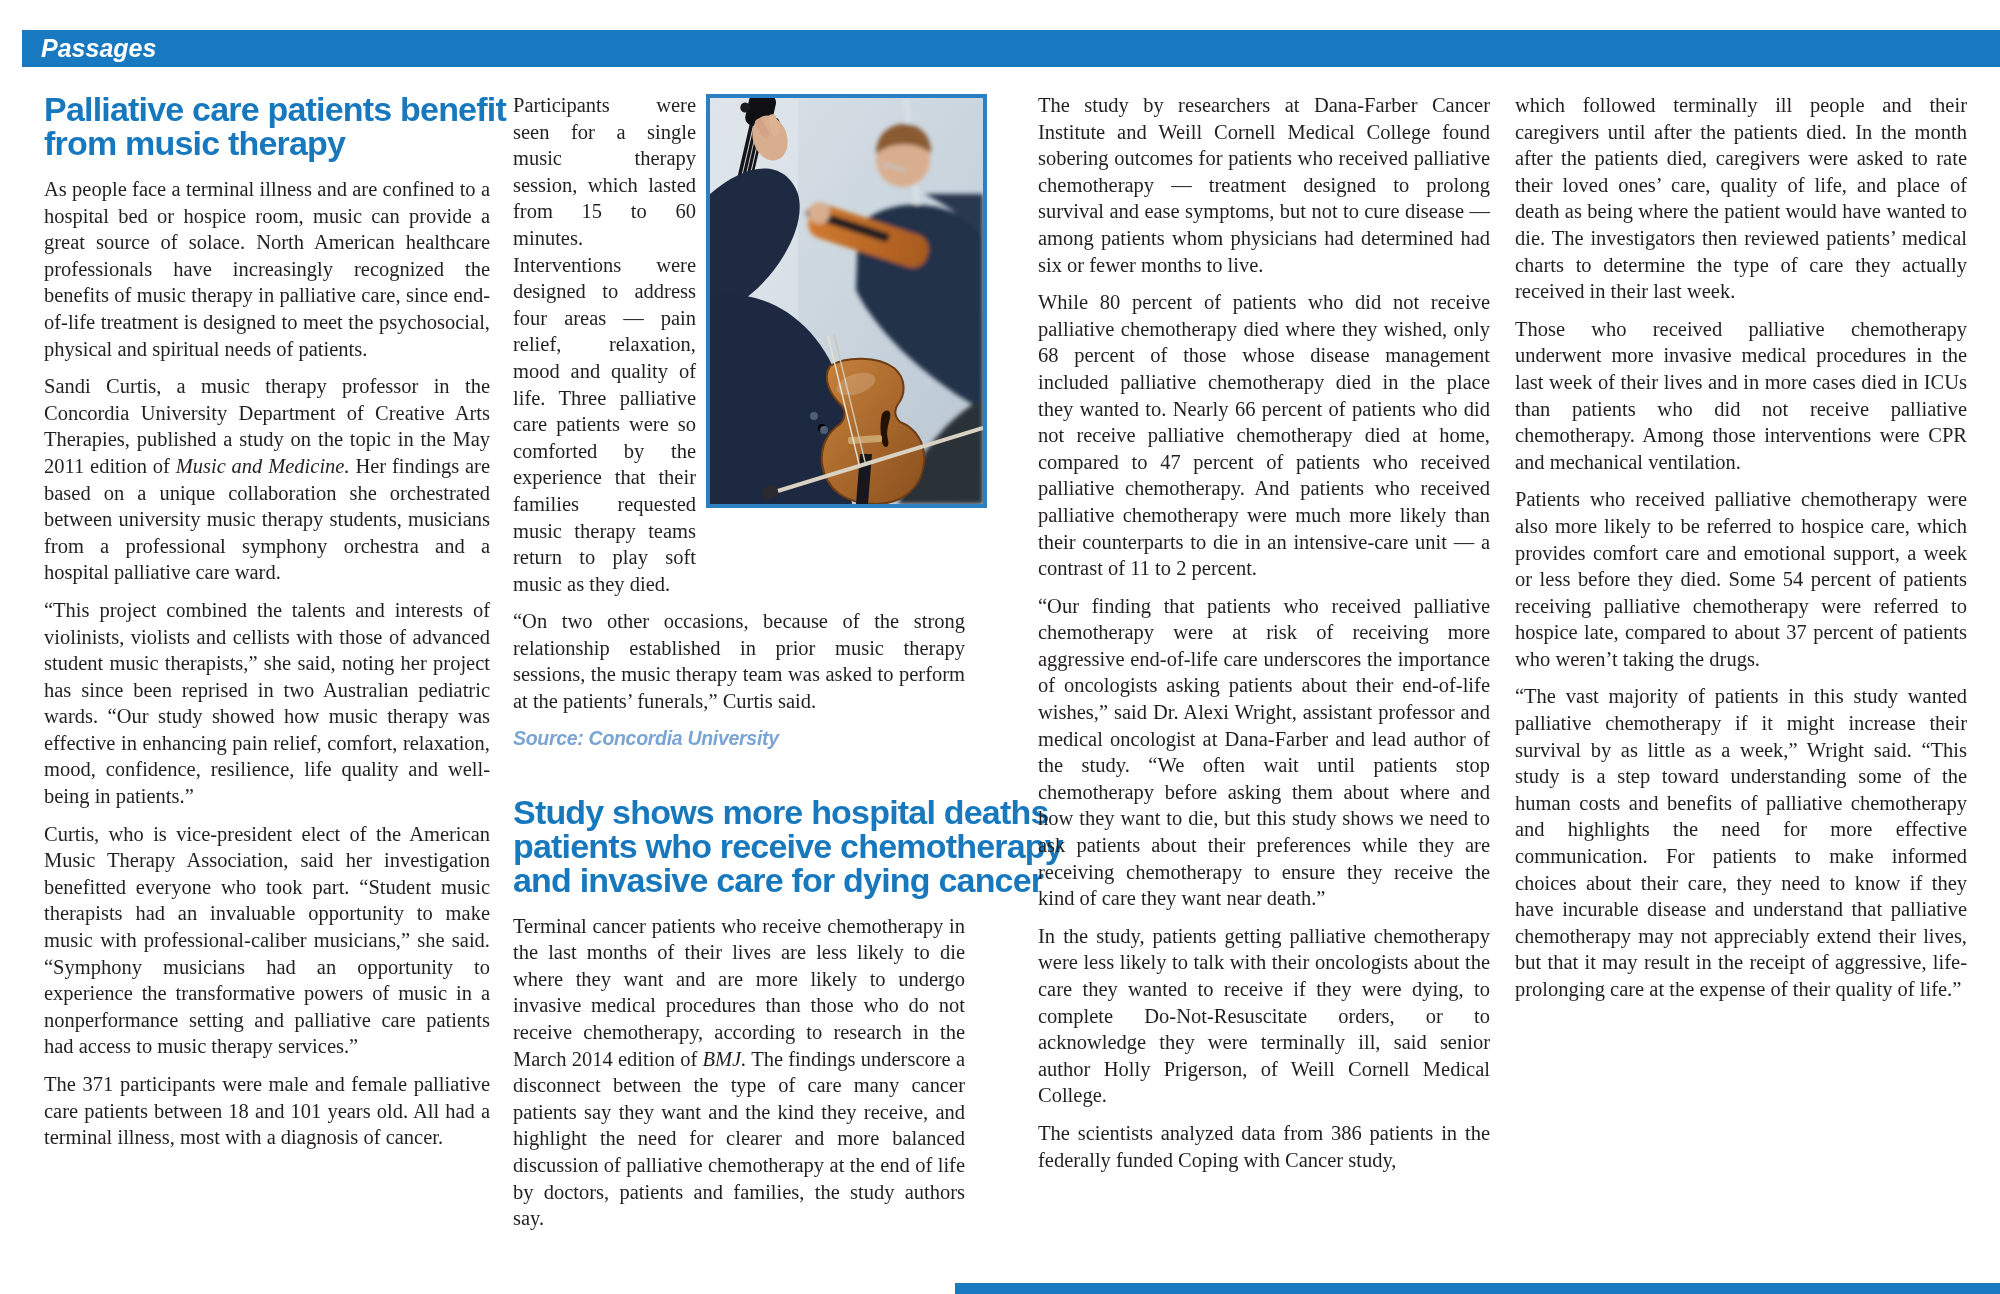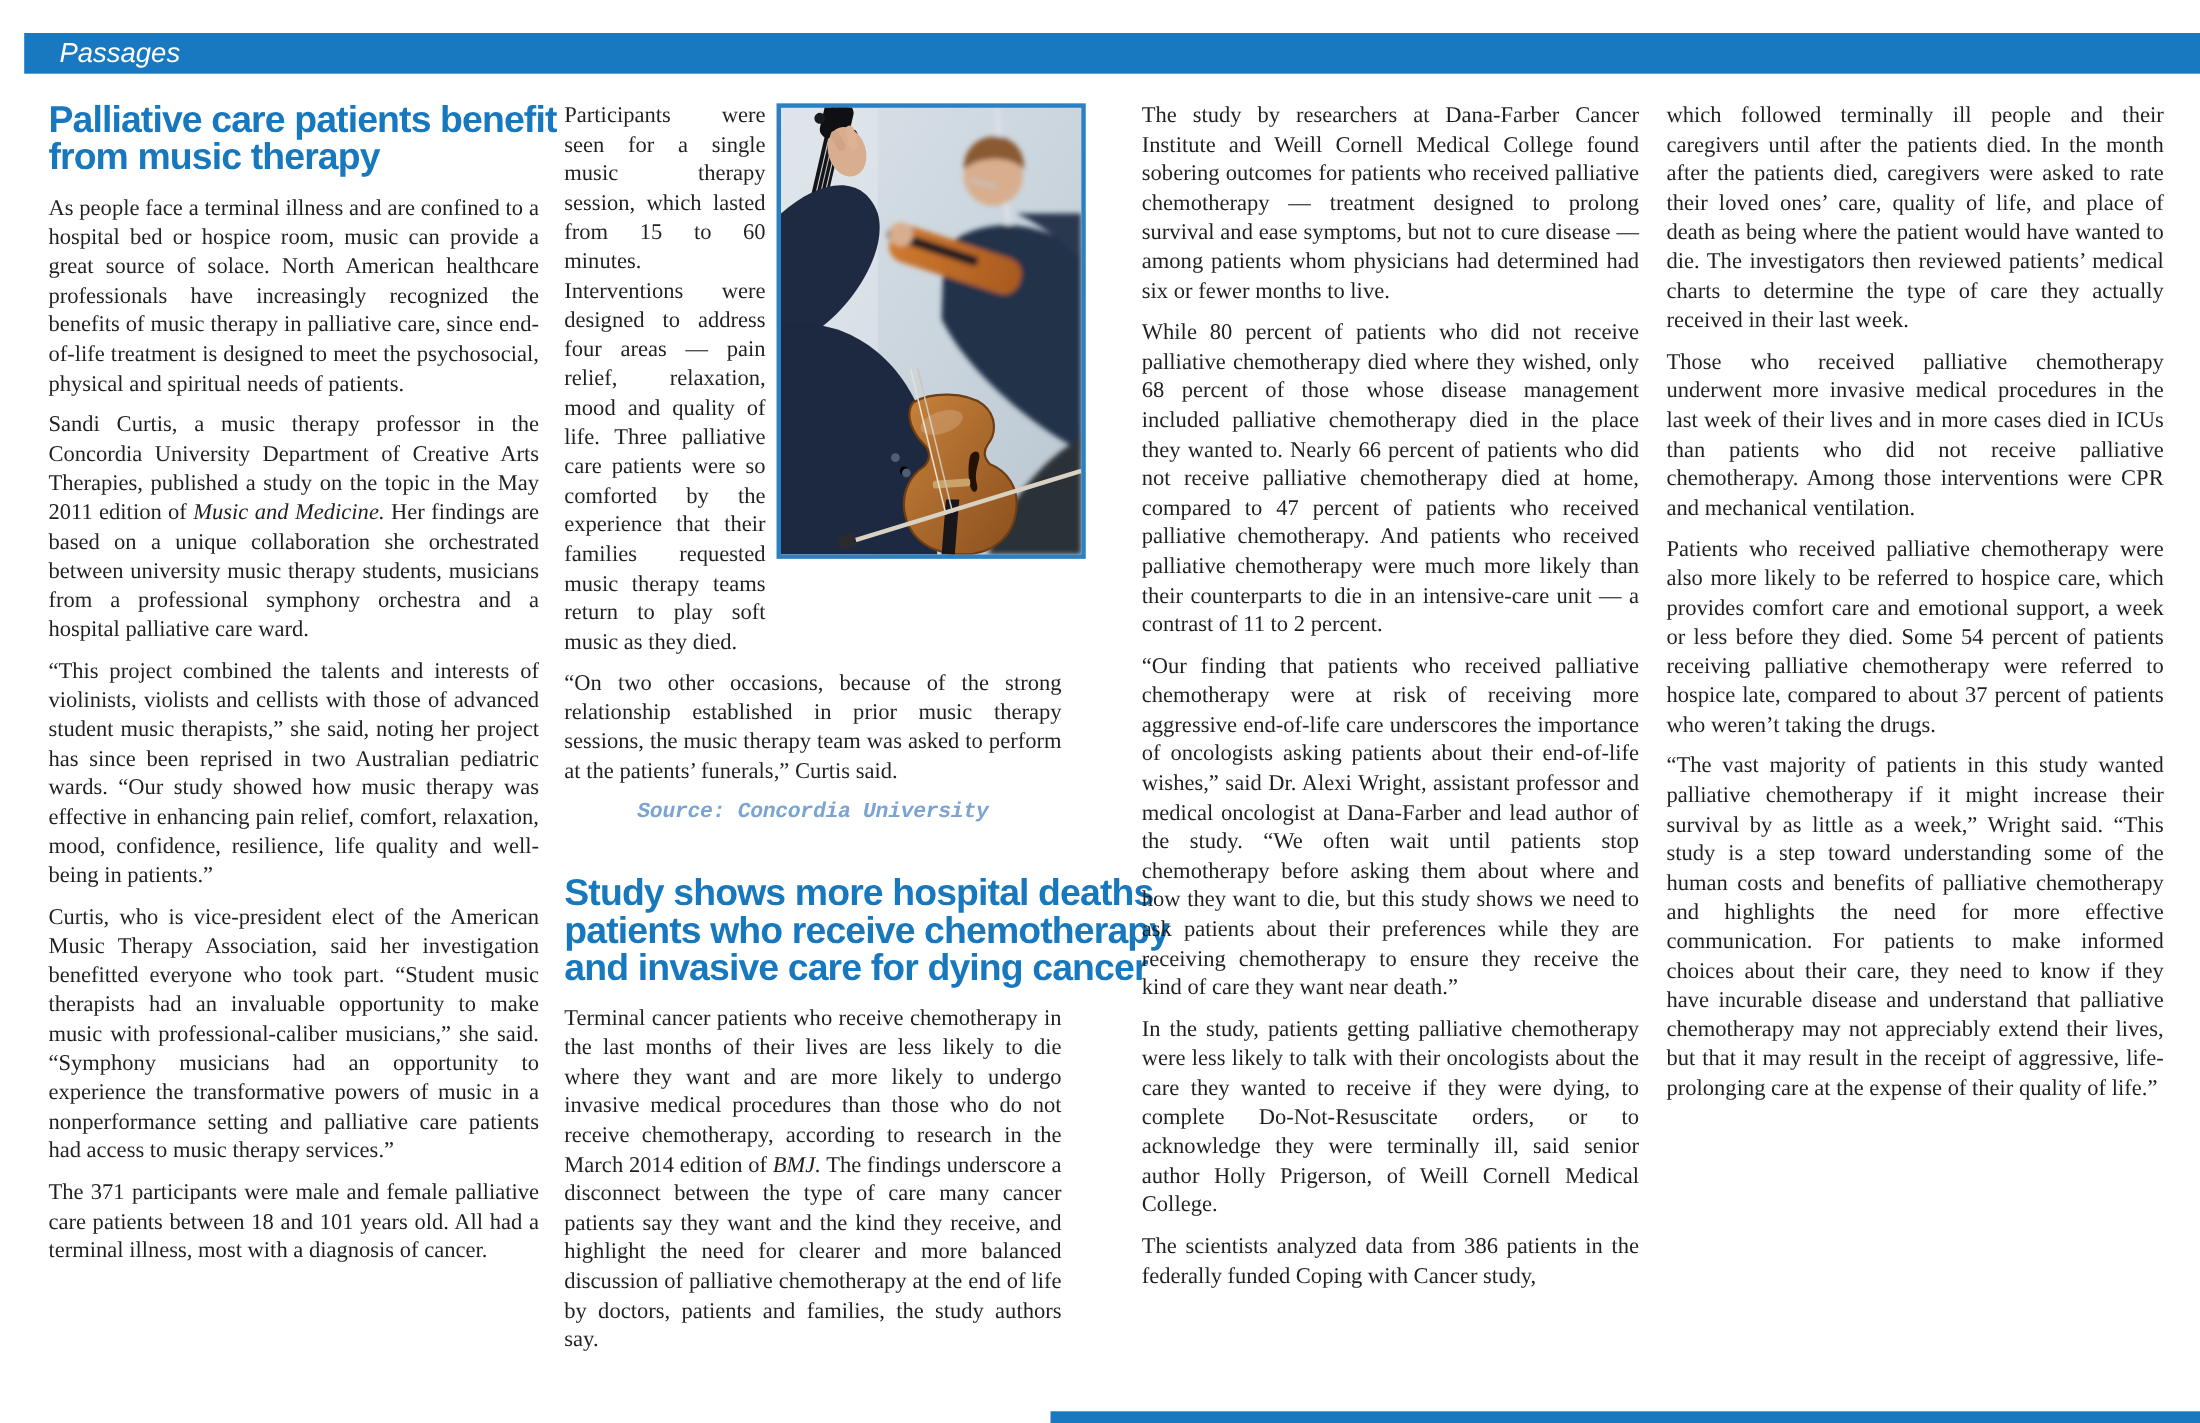--- a/index.html
+++ b/index.html
@@ -5,22 +5,22 @@
   html,body { margin:0; padding:0; }
   body {
     width:2000px; height:1294px; position:relative; overflow:hidden;
     background:#ffffff; color:#221f20;
     font-family:"Liberation Serif", serif;
   }
   .passages-bar {
     position:absolute; top:30px; left:22px; right:0; height:37px;
     background:#1879c0; color:#ffffff;
     font-family:"Liberation Sans", sans-serif;
-    font-weight:normal; font-style:italic; font-size:25px; line-height:37px;
-    padding-left:32px; box-sizing:border-box;
+    font-weight:bold; font-style:italic; font-size:25px; line-height:37px;
+    padding-left:19px; box-sizing:border-box;
   }
   .bottom-bar {
     position:absolute; bottom:0; left:955px; right:0; height:11px;
     background:#1879c0;
   }
   #columns { position:absolute; top:92px; left:0; width:2000px; }
   .col { position:absolute; top:0; }
   .c0 { left:44px;   width:446px; }
   .c1 { left:513px;  width:452px; }
   .c2 { left:1038px; width:452px; }
@@ -32,24 +32,23 @@
   }
   p.p em { }
   h2.heading {
     font-family:"Liberation Sans", sans-serif; font-weight:bold;
     color:#1878be; font-size:34px; line-height:34px;
     letter-spacing:-0.8px; margin:0 0 16px;
   }
   h2.heading div { white-space:nowrap; }
   .c1 h2.heading { margin-top:45px; }
   .source {
-    font-family:Liberation Mono, monospace; font-style:italic; font-weight:bold;
+    font-family:Liberation Sans, sans-serif; font-style:italic; font-weight:bold;
     color:#7aa4d3; font-size:19.5px; line-height:24px; margin:6px 0 12px;
     letter-spacing:-0.3px;
-    text-align:center;
   }
   figure#musicians-figure {
     float:right; width:281px; height:414px;
     margin:2px -22px 65px 10px;
     border:4px solid #2a80c2; box-sizing:border-box;
     background:#ccd6de; padding:0;
   }
   figure#musicians-figure svg { display:block; width:100%; height:100%; }
 </style>
 </head>

